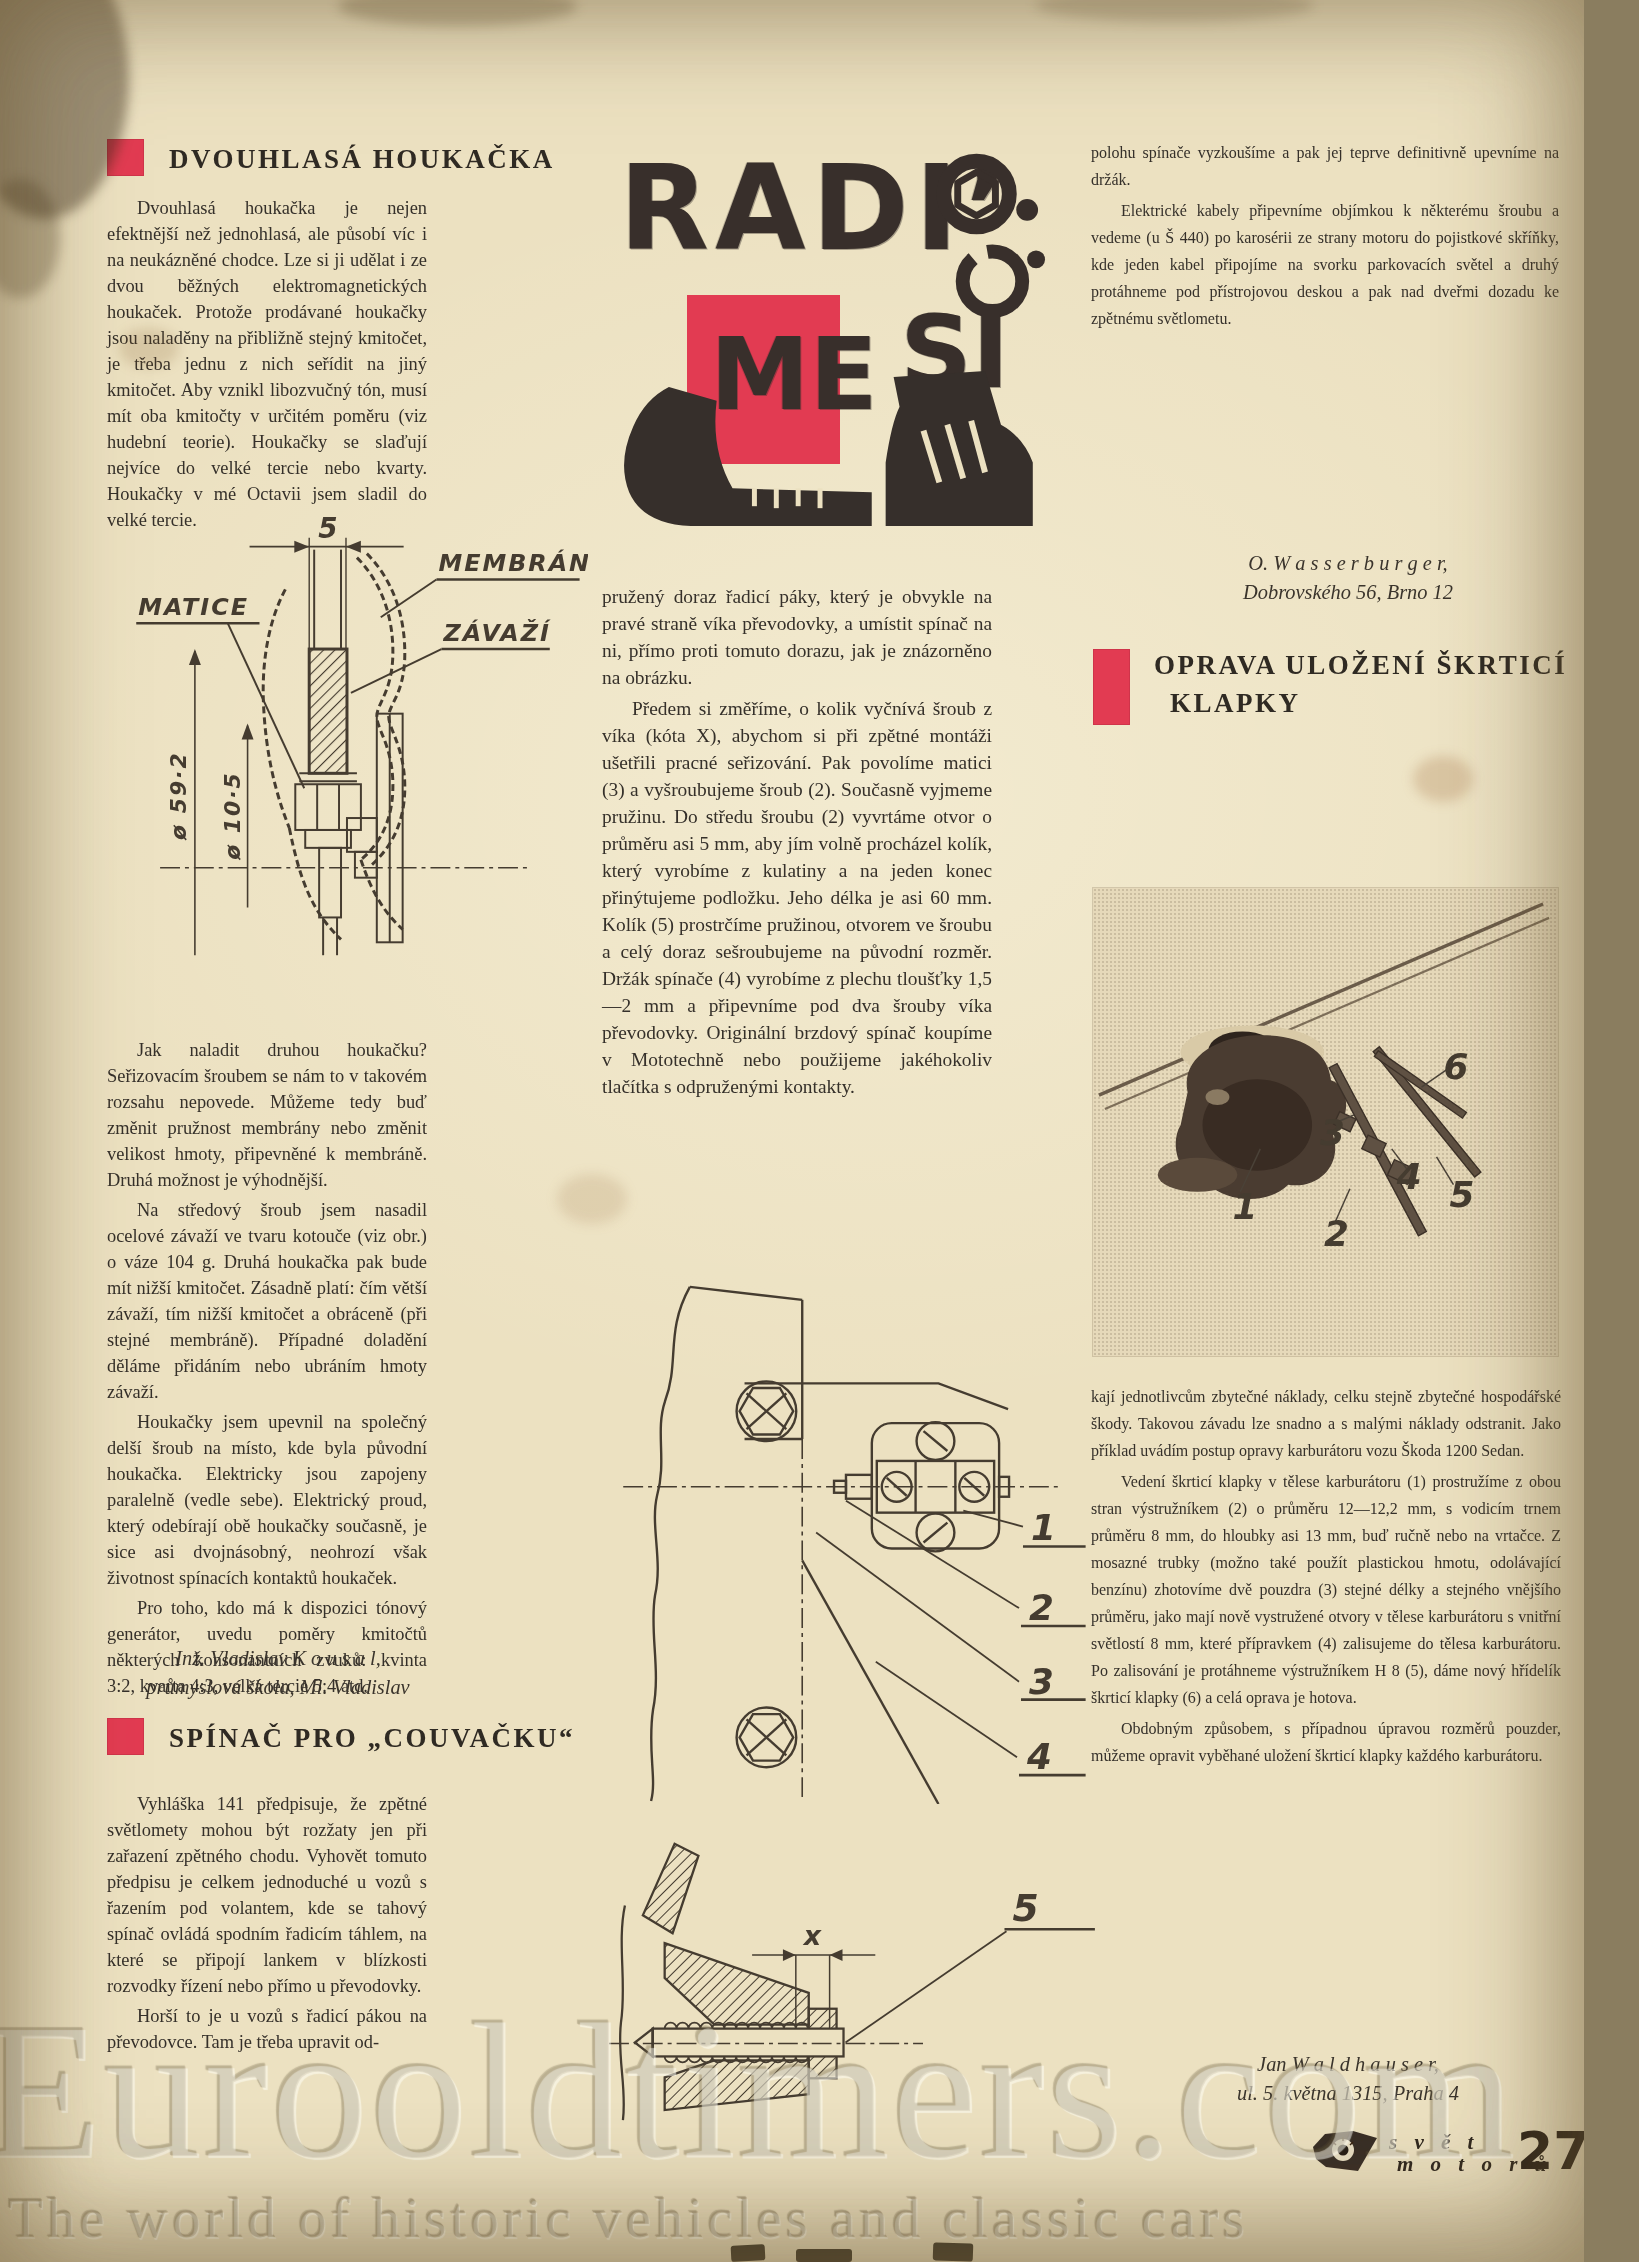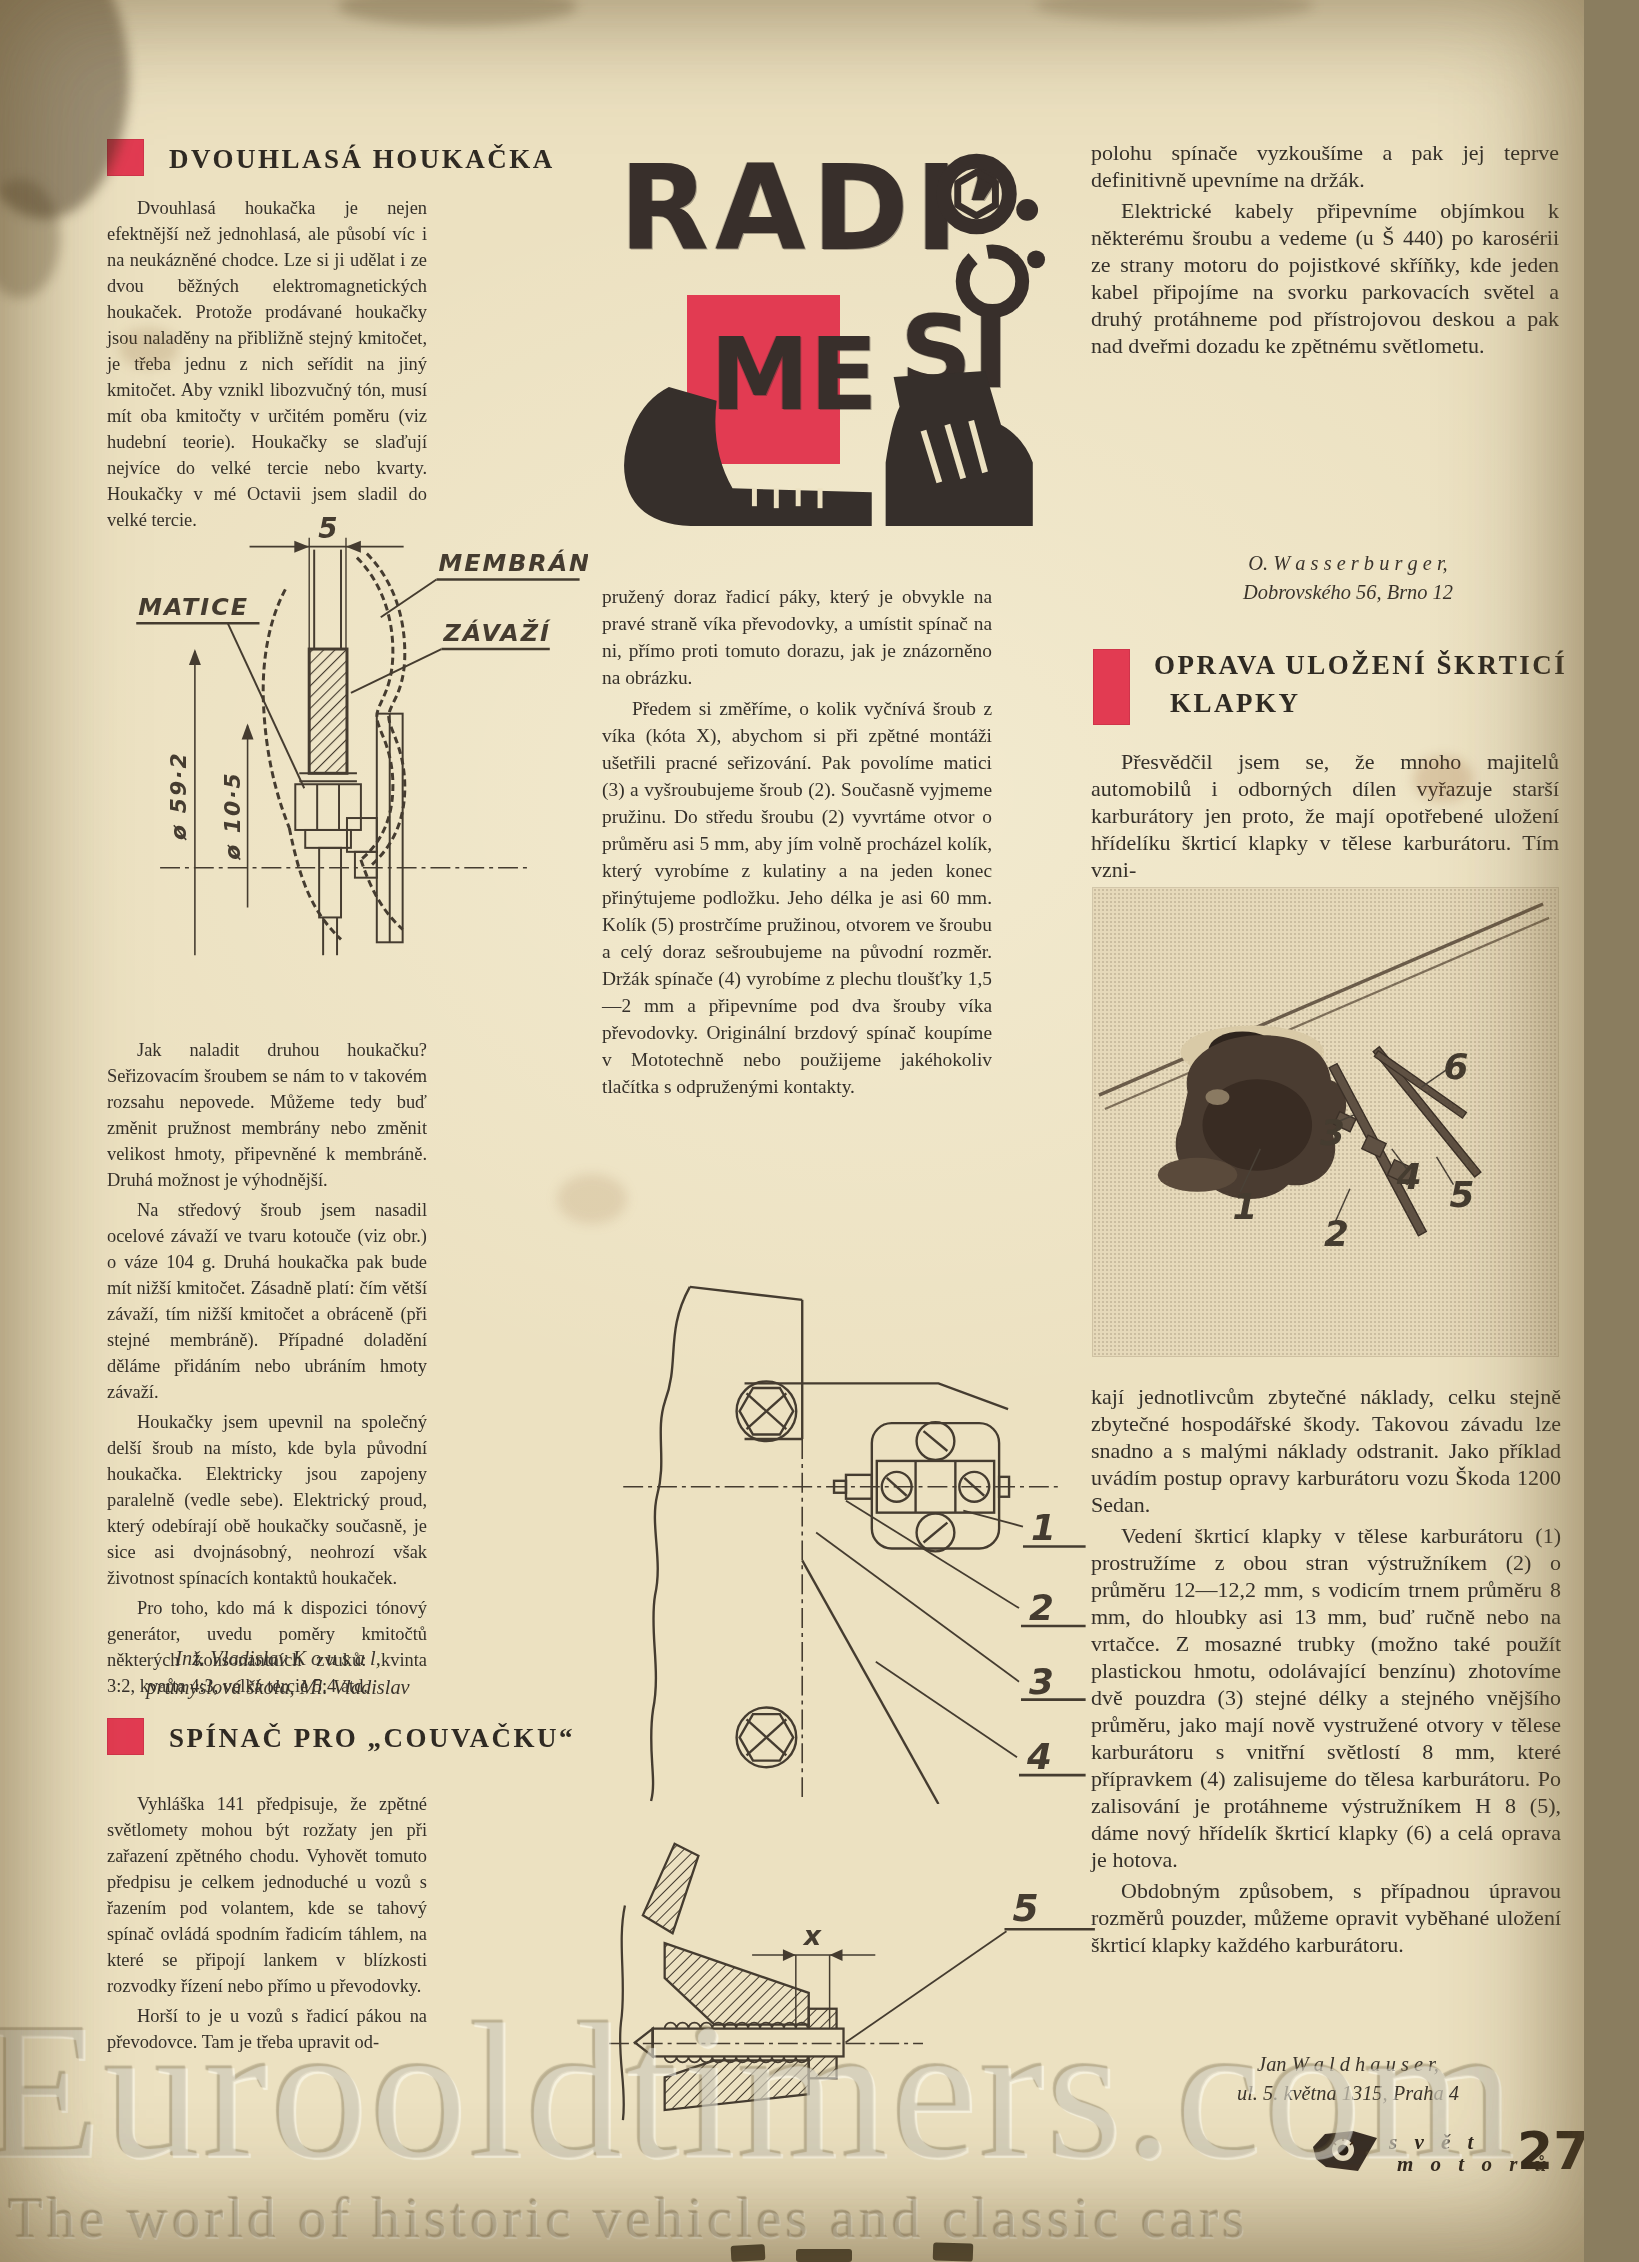--- a/index.html
+++ b/index.html
@@ -12,21 +12,21 @@
   }
   .vignette{position:absolute;inset:0;pointer-events:none;z-index:9;
     box-shadow:inset 0 0 139px rgba(110,90,50,.38), inset -26px -40px 109px rgba(105,85,50,.34), inset 20px 10px 90px rgba(100,80,45,.25);}
   .stain{position:absolute;border-radius:50%;pointer-events:none;filter:blur(6px);z-index:1;}
   .abs{position:absolute;}
   
   .col p{margin:0 0 4px 0;text-align:justify;text-indent:30px;}
   .col p.noindent{text-indent:0;}
   .body-l{font-size:18.4px;line-height:26px;}
   .body-m{font-size:19.4px;line-height:27px;}
-  .body-r{font-size:22px;line-height:27px;}
+  .body-r{font-size:16px;line-height:27px;}
   
   .sec-title{font-weight:bold;font-size:27px;letter-spacing:2.5px;line-height:36px;color:#2f2a23;white-space:nowrap;}
   .red-sq{background:#e23b52;box-shadow:0 0 0 1px rgba(150,30,50,.25) inset;}
   .author{font-style:italic;font-size:20.4px;line-height:29px;text-align:center;color:#3a342c;}
   
   .logo-word{font-family:"DejaVu Sans",sans-serif;font-weight:900;color:#382f2b;
     text-shadow:1px 1px 0 rgba(56,47,43,.4), -1px 0 0 rgba(56,47,43,.25);}
   .logo-radi{font-size:117px;letter-spacing:6px;line-height:1;}
   .logo-me{font-size:100px;line-height:1;}
   .logo-si{font-size:100px;line-height:1;}
@@ -278,23 +278,20 @@
 
   <div class="abs author" style="left:1134px;top:549px;width:428px;">
     <div>O. W a s s e r b u r g e r,</div>
     <div>Dobrovského 56, Brno 12</div>
   </div>
 
   <div class="abs red-sq" style="left:1093px;top:649px;width:37px;height:76px;"></div>
   <div class="abs sec-title" style="left:1154px;top:647px;">OPRAVA ULOŽENÍ ŠKRTICÍ</div>
   <div class="abs sec-title" style="left:1170px;top:685px;">KLAPKY</div>
 
-  <div class="abs col body-r" style="left:1091px;top:748px;width:468px;">
-    <p>Přesvědčil jsem se, že mnoho majitelů automobilů i odborných dílen vyřazuje starší karburátory jen proto, že mají opotřebené uložení hřídelíku škrticí klapky v tělese karburátoru. Tím vzni-</p>
-  </div>
 
   <div class="abs photo" style="left:1093px;top:888px;width:465px;height:468px;">
     <svg width="465" height="468" viewBox="0 0 467 470">
 
       <line x1="6" y1="208" x2="452" y2="16" stroke="#6b5c4a" stroke-width="3.4"></line>
       <line x1="12" y1="222" x2="458" y2="30" stroke="#7d6e59" stroke-width="2.2"></line>
 
       <ellipse cx="160" cy="165" rx="72" ry="27" fill="#d9caa7"></ellipse>
       <ellipse cx="150" cy="163" rx="34" ry="19" fill="#2e241d"></ellipse>
       <path d="M95,205 C88,172 122,150 163,148 C210,146 236,164 239,193 C260,200 258,233 241,248 C251,278 226,303 196,298 C176,318 136,316 116,298 C86,293 76,258 88,238 Z" fill="#4a3c31"></path>

